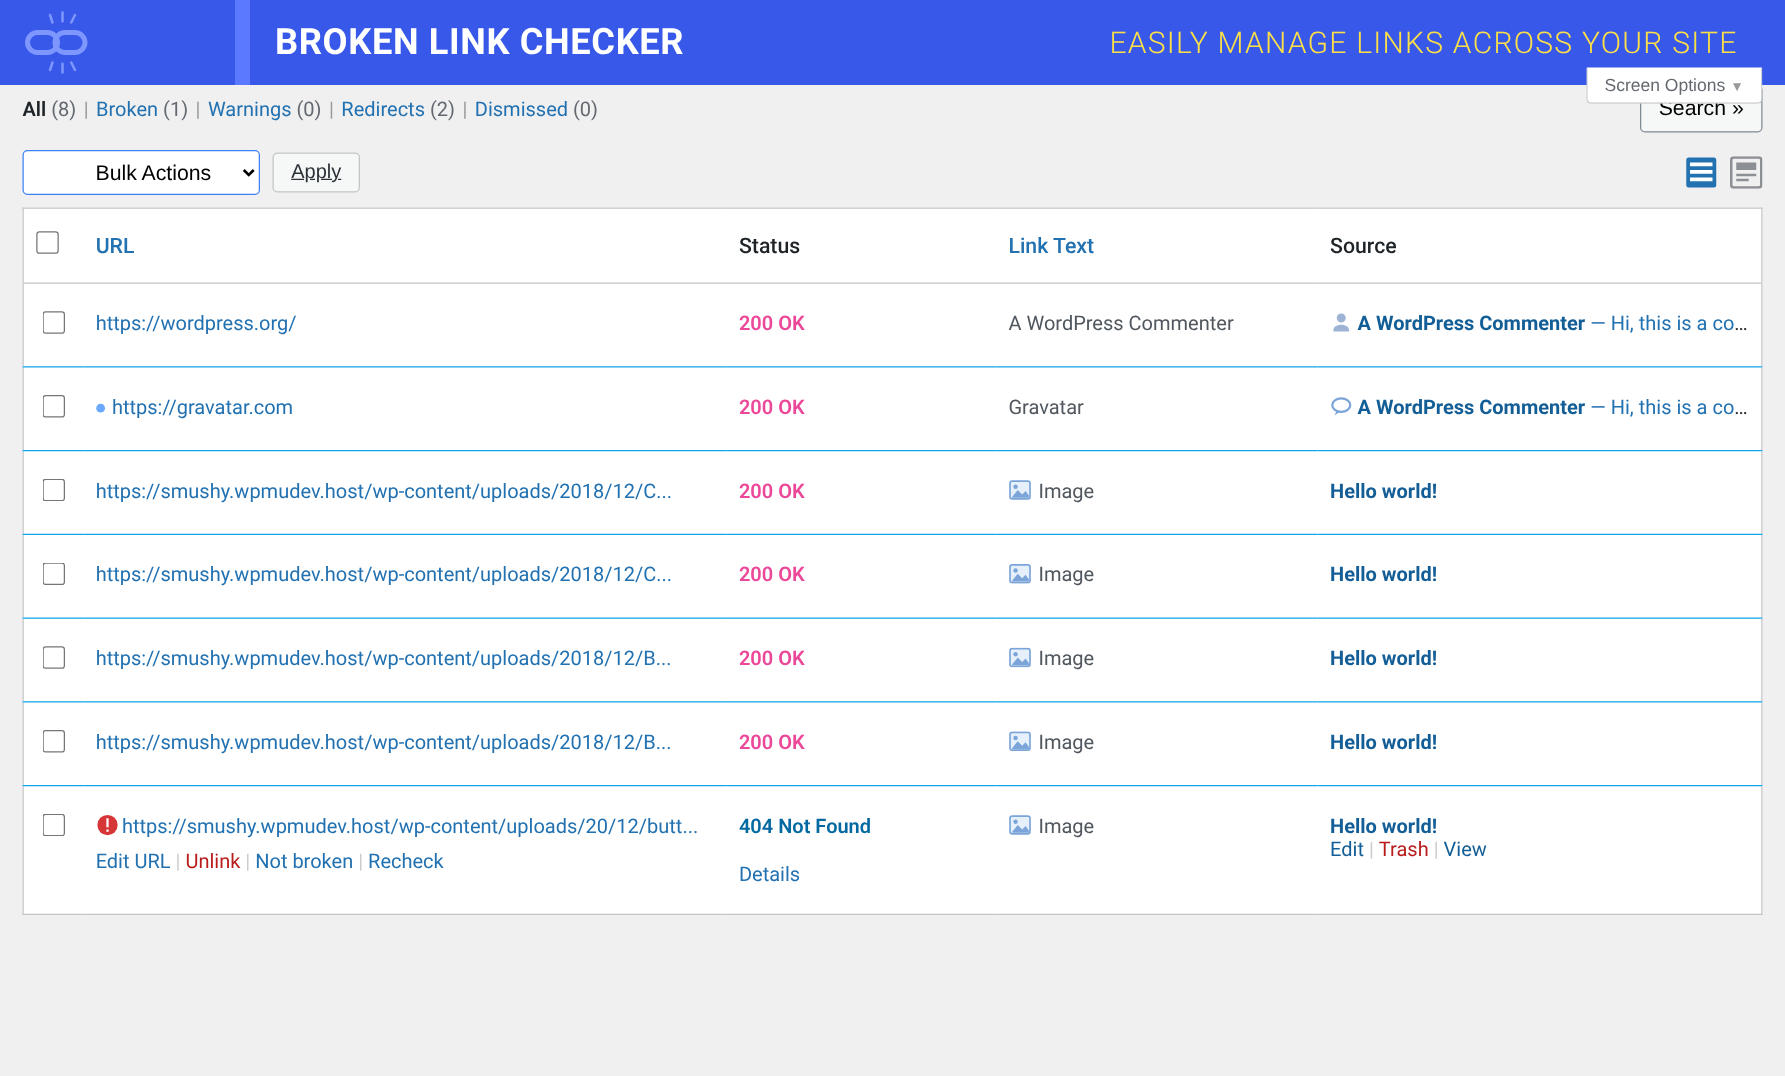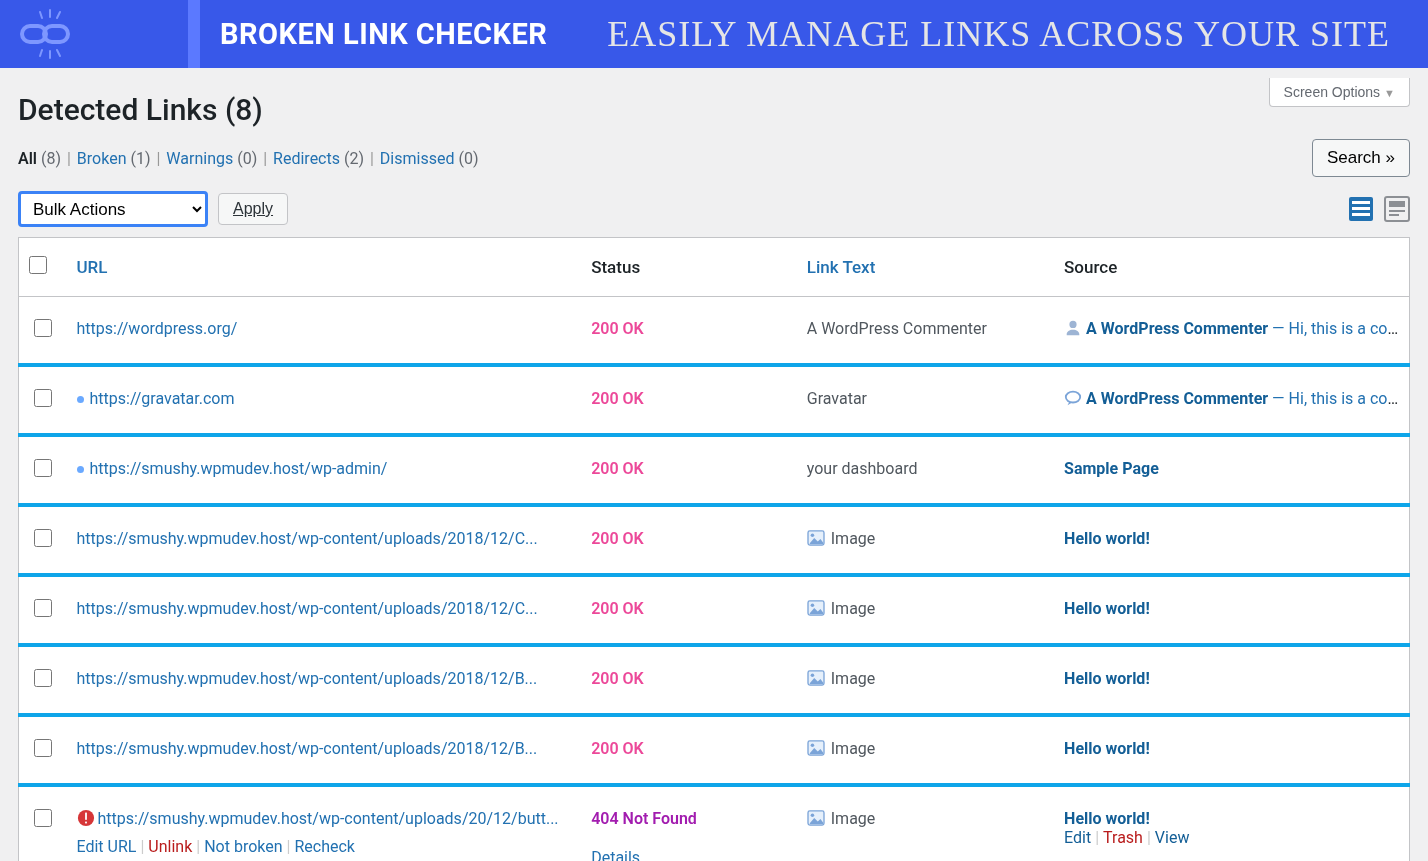--- a/index.html
+++ b/index.html
@@ -2,69 +2,69 @@
 <html><head>
 <meta charset="utf-8">
 <style>
 * { box-sizing: border-box; margin: 0; padding: 0; }
 body { font-family: -apple-system, BlinkMacSystemFont, "Segoe UI", Roboto, sans-serif; background: #f0f0f1; color: #1d2327; font-size: 14px; }
 
 .banner { display: flex; align-items: center; background: #3858e9; height: 68px; padding-right: 38px; }
 .banner-accent { height: 100%; width: 12px; background: #5b79ff; margin-left: 94px; }
 .banner-logo { width: 94px; display:flex; align-items:center; justify-content:center; height:100%; }
 .banner-title { flex: 0 0 auto; color: #fff; font-weight: 700; font-size: 29px; letter-spacing: 0.5px; margin-left: 20px; }
-.banner-tag { margin-left:auto; color:#e5e5e5; font-size:36px; font-weight:300; letter-spacing:1px;font-family:Liberation Serif, serif; }
+.banner-tag { margin-left:auto; color:#fde047; font-size:24px; font-weight:300; letter-spacing:1px; }
 
 .wrap { padding: 0 18px 18px; position: relative; }
 
 .top-right { position: relative; height:0; }
 .screen-opts { position:absolute; right:0; top:-14px; background:#fff; border:1px solid #c3c4c7; border-top:none; padding:6px 14px; font-size:14px; color:#646970; border-radius:0 0 4px 4px; }
 .screen-opts .tri{ font-size:11px; margin-left:4px; color:#999;}
 
 .page-title { font-size: 30px; font-weight: 500; color: #1d2327; margin: 24px 0 12px; }
 
 .filter-row { display:flex; align-items:center; margin-bottom:14px;}
 .subsubsub { font-size: 16px; color:#646970;}
 .subsubsub a { color:#2271b1; text-decoration:none;}
 .subsubsub .current{ color:#1d2327; font-weight:600;}
 .subsubsub .count{ color:#646970; font-weight:400;}
 .subsubsub .sep{ color:#999; margin:0 2px;}
 .search-btn { margin-left:auto; border:1px solid #7e8993; background:#f6f7f7; padding:8px 14px; font-size:17px; border-radius:4px; cursor:pointer;}
 
 .actions-row { display:flex; align-items:center; margin-bottom:10px;}
-.bulk-select { font-size:17px; padding:4px 22px 4px 8px; border:3px solid #3b82f6; background:#fff; border-radius:4px; height:36px; min-width:190px;}
+.bulk-select { font-size:17px; padding:4px 22px 4px 8px; border:1px solid #3b82f6; background:#fff; border-radius:4px; height:36px; min-width:190px;text-align:right;}
 .apply-btn { margin-left:10px; border:1px solid #c3c4c7; background:#f6f7f7; color:#2c3338; padding:6px 14px; font-size:16px; border-radius:4px; cursor:pointer;text-decoration:underline;}
 .view-switch { margin-left:auto; display:flex; gap:10px;}
 .view-icon { width:26px; height:26px; display:inline-block;}
 
 table.links { width:100%; background:#fff; border:1px solid #c3c4c7; border-collapse:collapse; table-layout:fixed;}
 table.links thead th { text-align:left; font-size:17px; font-weight:500; padding:18px 10px; color:#1d2327;}
 table.links thead th a { color:#2271b1; text-decoration:none;}
-table.links td { padding:22px 10px; vertical-align:top; border-top:4px solid #0ea5e9; font-size:16px;}
+table.links td { padding:22px 10px; vertical-align:top; border-top:1px solid #0ea5e9; font-size:16px;}
 table.links tbody tr:first-child td { border-top:1px solid #c3c4c7;}
 col.cb-col{ width:48px;}
 col.url-col{ width:37%;}
 col.status-col{ width:15.5%;}
 col.text-col{ width:18.5%;}
 col.source-col{ }
 
 .cb { text-align:center; vertical-align:middle; }
 input[type=checkbox]{ width:18px; height:18px; border:1px solid #8c8f94;}
 
 .bullet{ display:inline-block; width:7px; height:7px; border-radius:50%; background:#6aa9ff; margin-right:6px; vertical-align:middle;}
 .err-icon{ display:inline-block; vertical-align:middle; margin-right:3px;}
 td.url-cell a.url-link{ color:#2271b1; text-decoration:none; }
 td.url-cell { white-space:nowrap; overflow:hidden; text-overflow:ellipsis;}
 td.url-cell .row-actions{ margin-top:6px; font-size:16px;}
 .row-actions a{ color:#2271b1; text-decoration:none;}
 .row-actions .danger{ color:#b91c1c;}
 .row-actions .sep{ color:#ccc; margin:0 4px;}
 
 .status-ok{ color:#ec4899; font-weight:600;}
-.status-err{ color:#a21caf; font-weight:600;}
+.status-err{ color:#0369a1; font-weight:600;}
 .details-link{ color:#2271b1; text-decoration:none; display:block; margin-top:20px;}
 
 .linktext{ color:#50575e;}
 .image-icon{ display:inline-block; vertical-align:middle; margin-right:6px;}
 
 .source a{ color:#135e96; font-weight:700; text-decoration:none;}
 .source .snippet{ color:#2271b1; font-weight:400;}
 .source-icon{ display:inline-block; vertical-align:middle; margin-right:4px;}
 td.source-cell{ white-space:nowrap; overflow:hidden; text-overflow:ellipsis;}
 </style>
@@ -91,21 +91,20 @@
   <div class="banner-accent"></div>
   <div class="banner-title">BROKEN LINK CHECKER</div>
   <div class="banner-tag">EASILY MANAGE LINKS ACROSS YOUR SITE</div>
 </div>
 
 <div class="wrap">
   <div class="top-right">
     <button class="screen-opts"><span>Screen Options</span><span class="tri">▼</span></button>
   </div>
 
-  <h1 class="page-title">Detected Links (8)</h1>
 
   <div class="filter-row">
     <div class="subsubsub">
       <a href="#" class="current"><span>All</span></a> <span class="count">(8)</span>
       <span class="sep">|</span>
       <a href="#"><span>Broken</span></a> <span class="count">(1)</span>
       <span class="sep">|</span>
       <a href="#"><span>Warnings</span></a> <span class="count">(0)</span>
       <span class="sep">|</span>
       <a href="#"><span>Redirects</span></a> <span class="count">(2)</span>
@@ -174,27 +173,20 @@
           <td class="url-cell"><span class="bullet"></span><a href="#" class="url-link">https://gravatar.com</a></td>
           <td><span class="status-ok">200 OK</span></td>
           <td><span class="linktext">Gravatar</span></td>
           <td class="source-cell"><span class="source"><span class="source-icon"><svg width="18" height="18" viewBox="0 0 20 20">
                   <ellipse cx="10" cy="9" rx="8" ry="6" fill="none" stroke="#7ba4d8" stroke-width="2"></ellipse>
                   <path d="M6 14l-2 4 5-3" fill="#7ba4d8"></path>
                 </svg></span><a href="#">A WordPress Commenter</a><span class="snippet"> — Hi, this is a co...</span></span></td>
         </tr>
         <tr>
           <td class="cb"><input type="checkbox" style=""></td>
-          <td class="url-cell"><span class="bullet"></span><a href="#" class="url-link">https://smushy.wpmudev.host/wp-admin/</a></td>
-          <td><span class="status-ok">200 OK</span></td>
-          <td><span class="linktext">your dashboard</span></td>
-          <td class="source-cell"><span class="source"><a href="#">Sample Page</a></span></td>
-        </tr>
-        <tr>
-          <td class="cb"><input type="checkbox" style=""></td>
           <td class="url-cell"><a href="#" class="url-link">https://smushy.wpmudev.host/wp-content/uploads/2018/12/C...</a></td>
           <td><span class="status-ok">200 OK</span></td>
           <td><span class="image-icon"><svg width="18" height="16" viewBox="0 0 20 18">
                 <rect x="1" y="1" width="18" height="16" rx="2" fill="#e6f0fb" stroke="#7ba4d8" stroke-width="1.5"></rect>
                 <circle cx="6" cy="6" r="2" fill="#7ba4d8"></circle>
                 <path d="M3 15l5-6 4 4 3-3 3 4v2H3z" fill="#7ba4d8"></path>
               </svg></span><span class="linktext">Image</span></td>
           <td class="source-cell"><span class="source"><a href="#">Hello world!</a></span></td>
         </tr>
         <tr>

